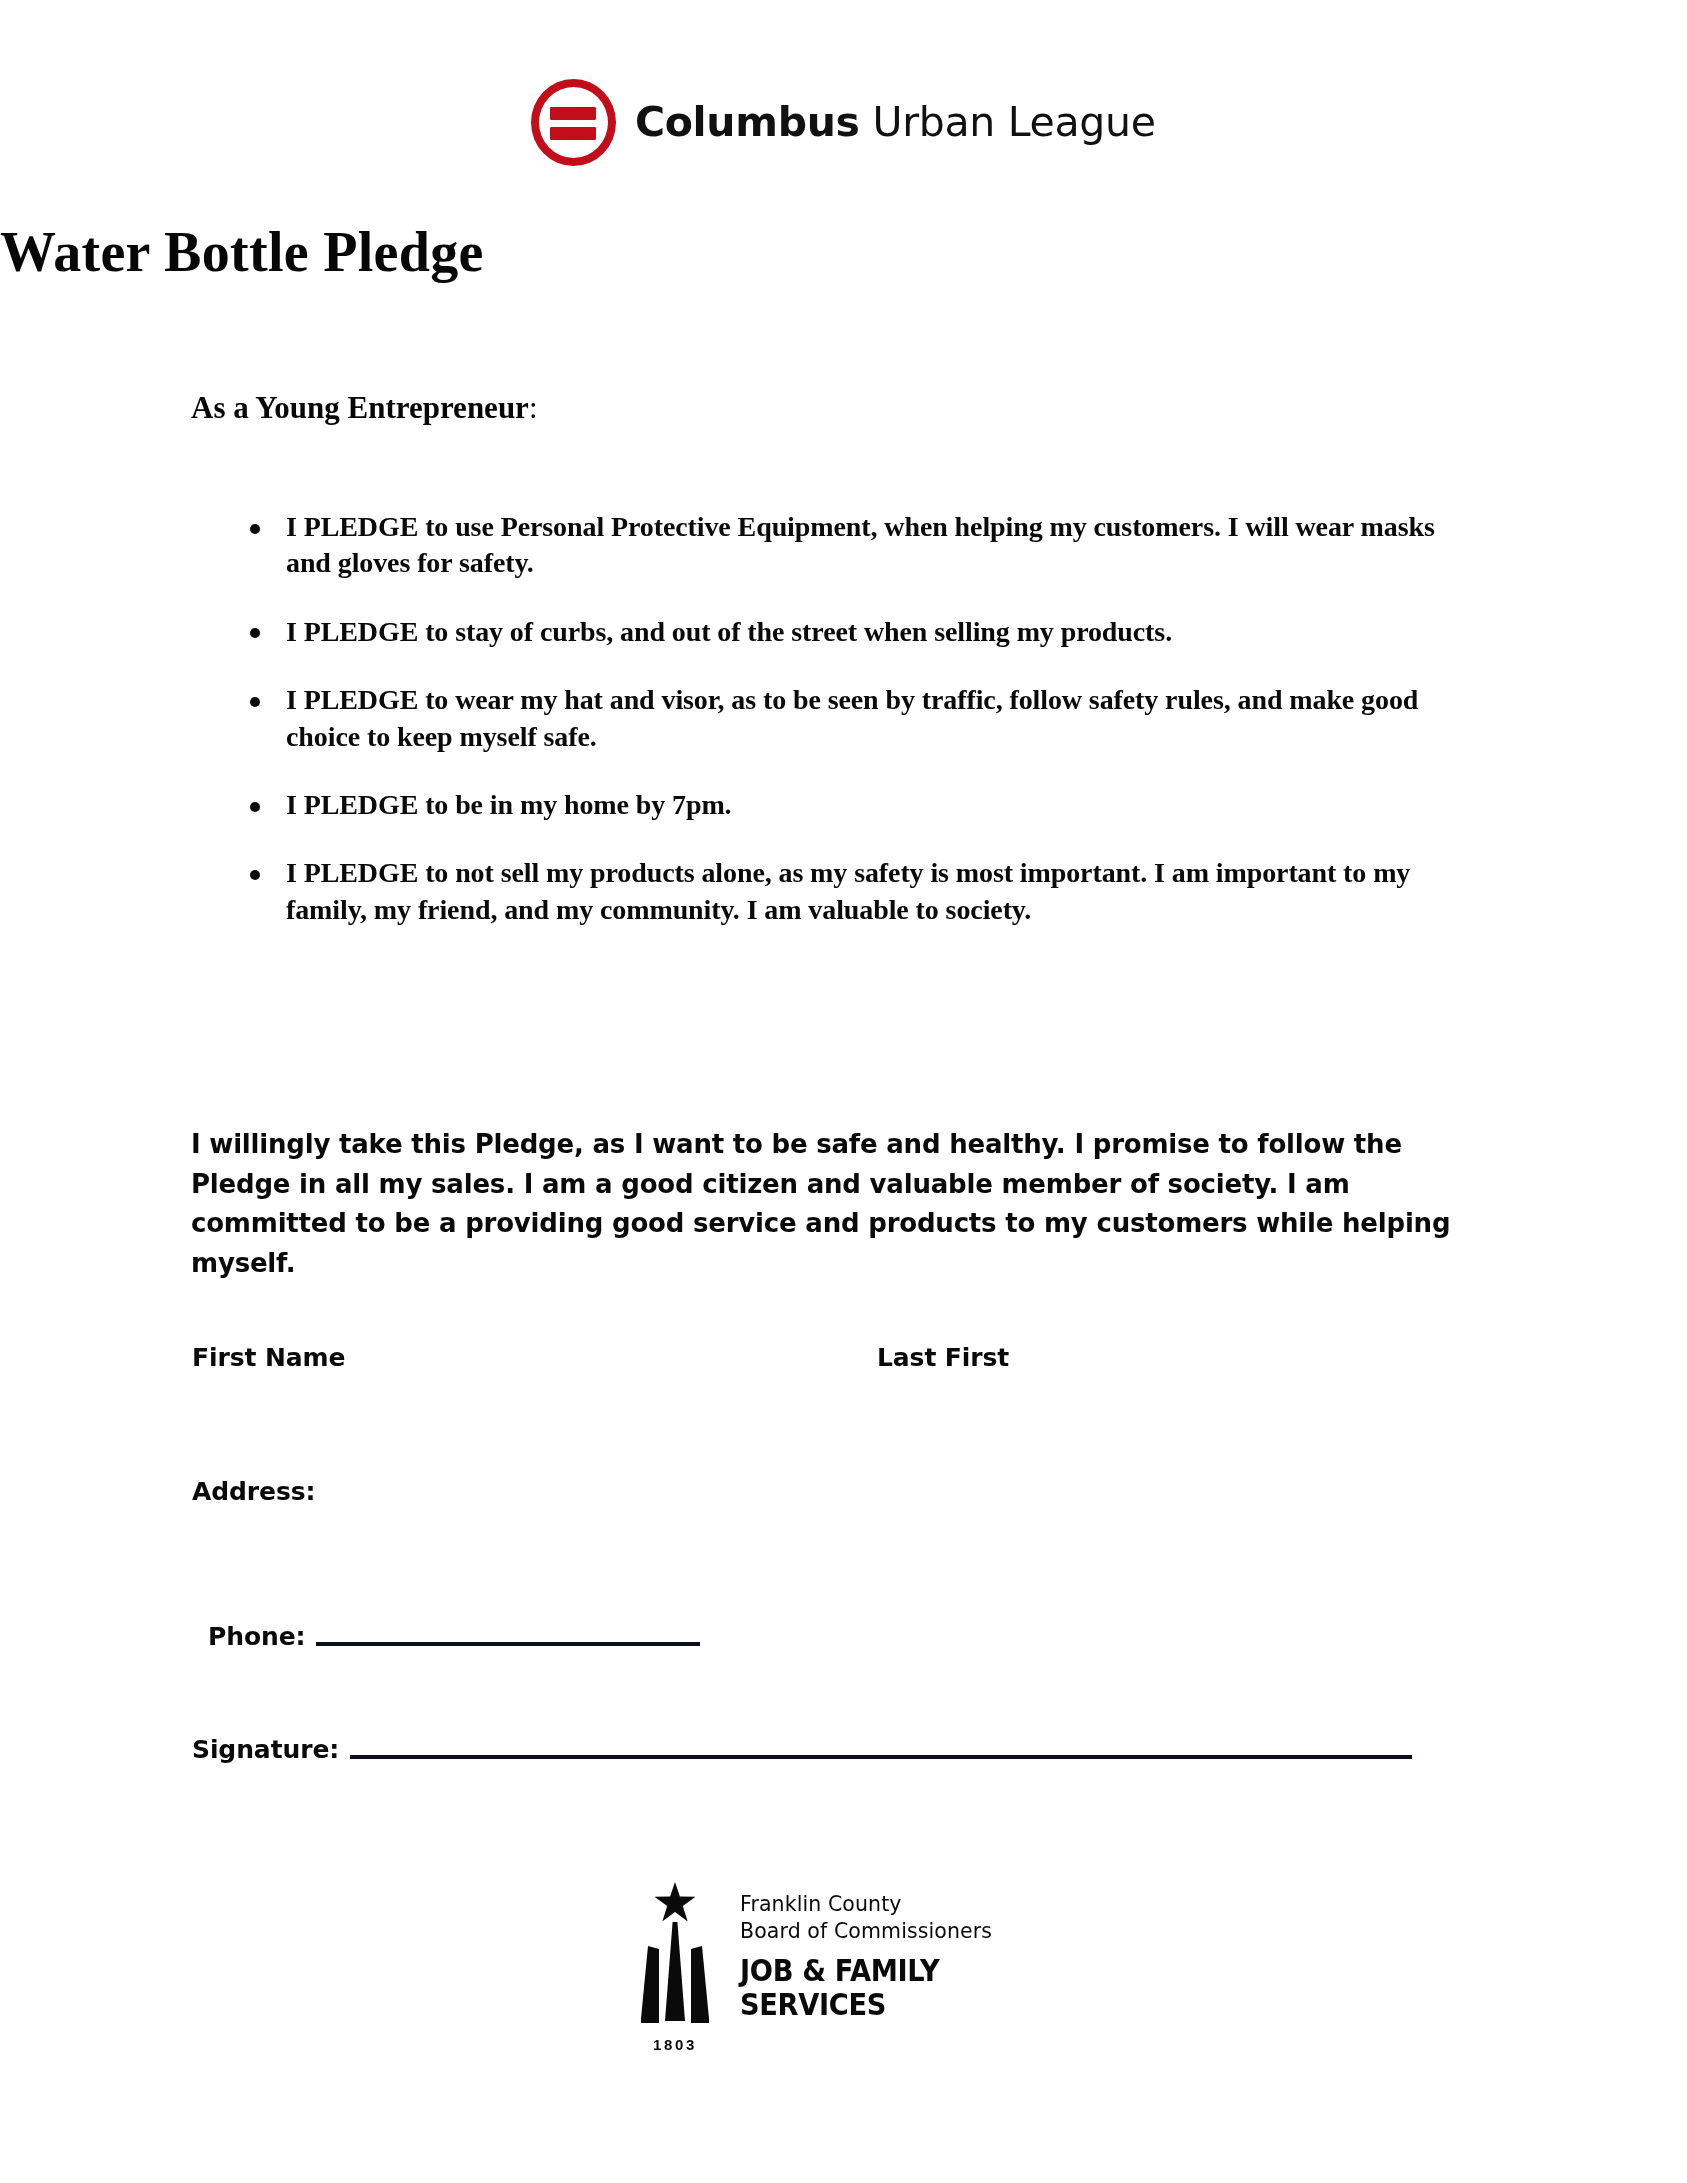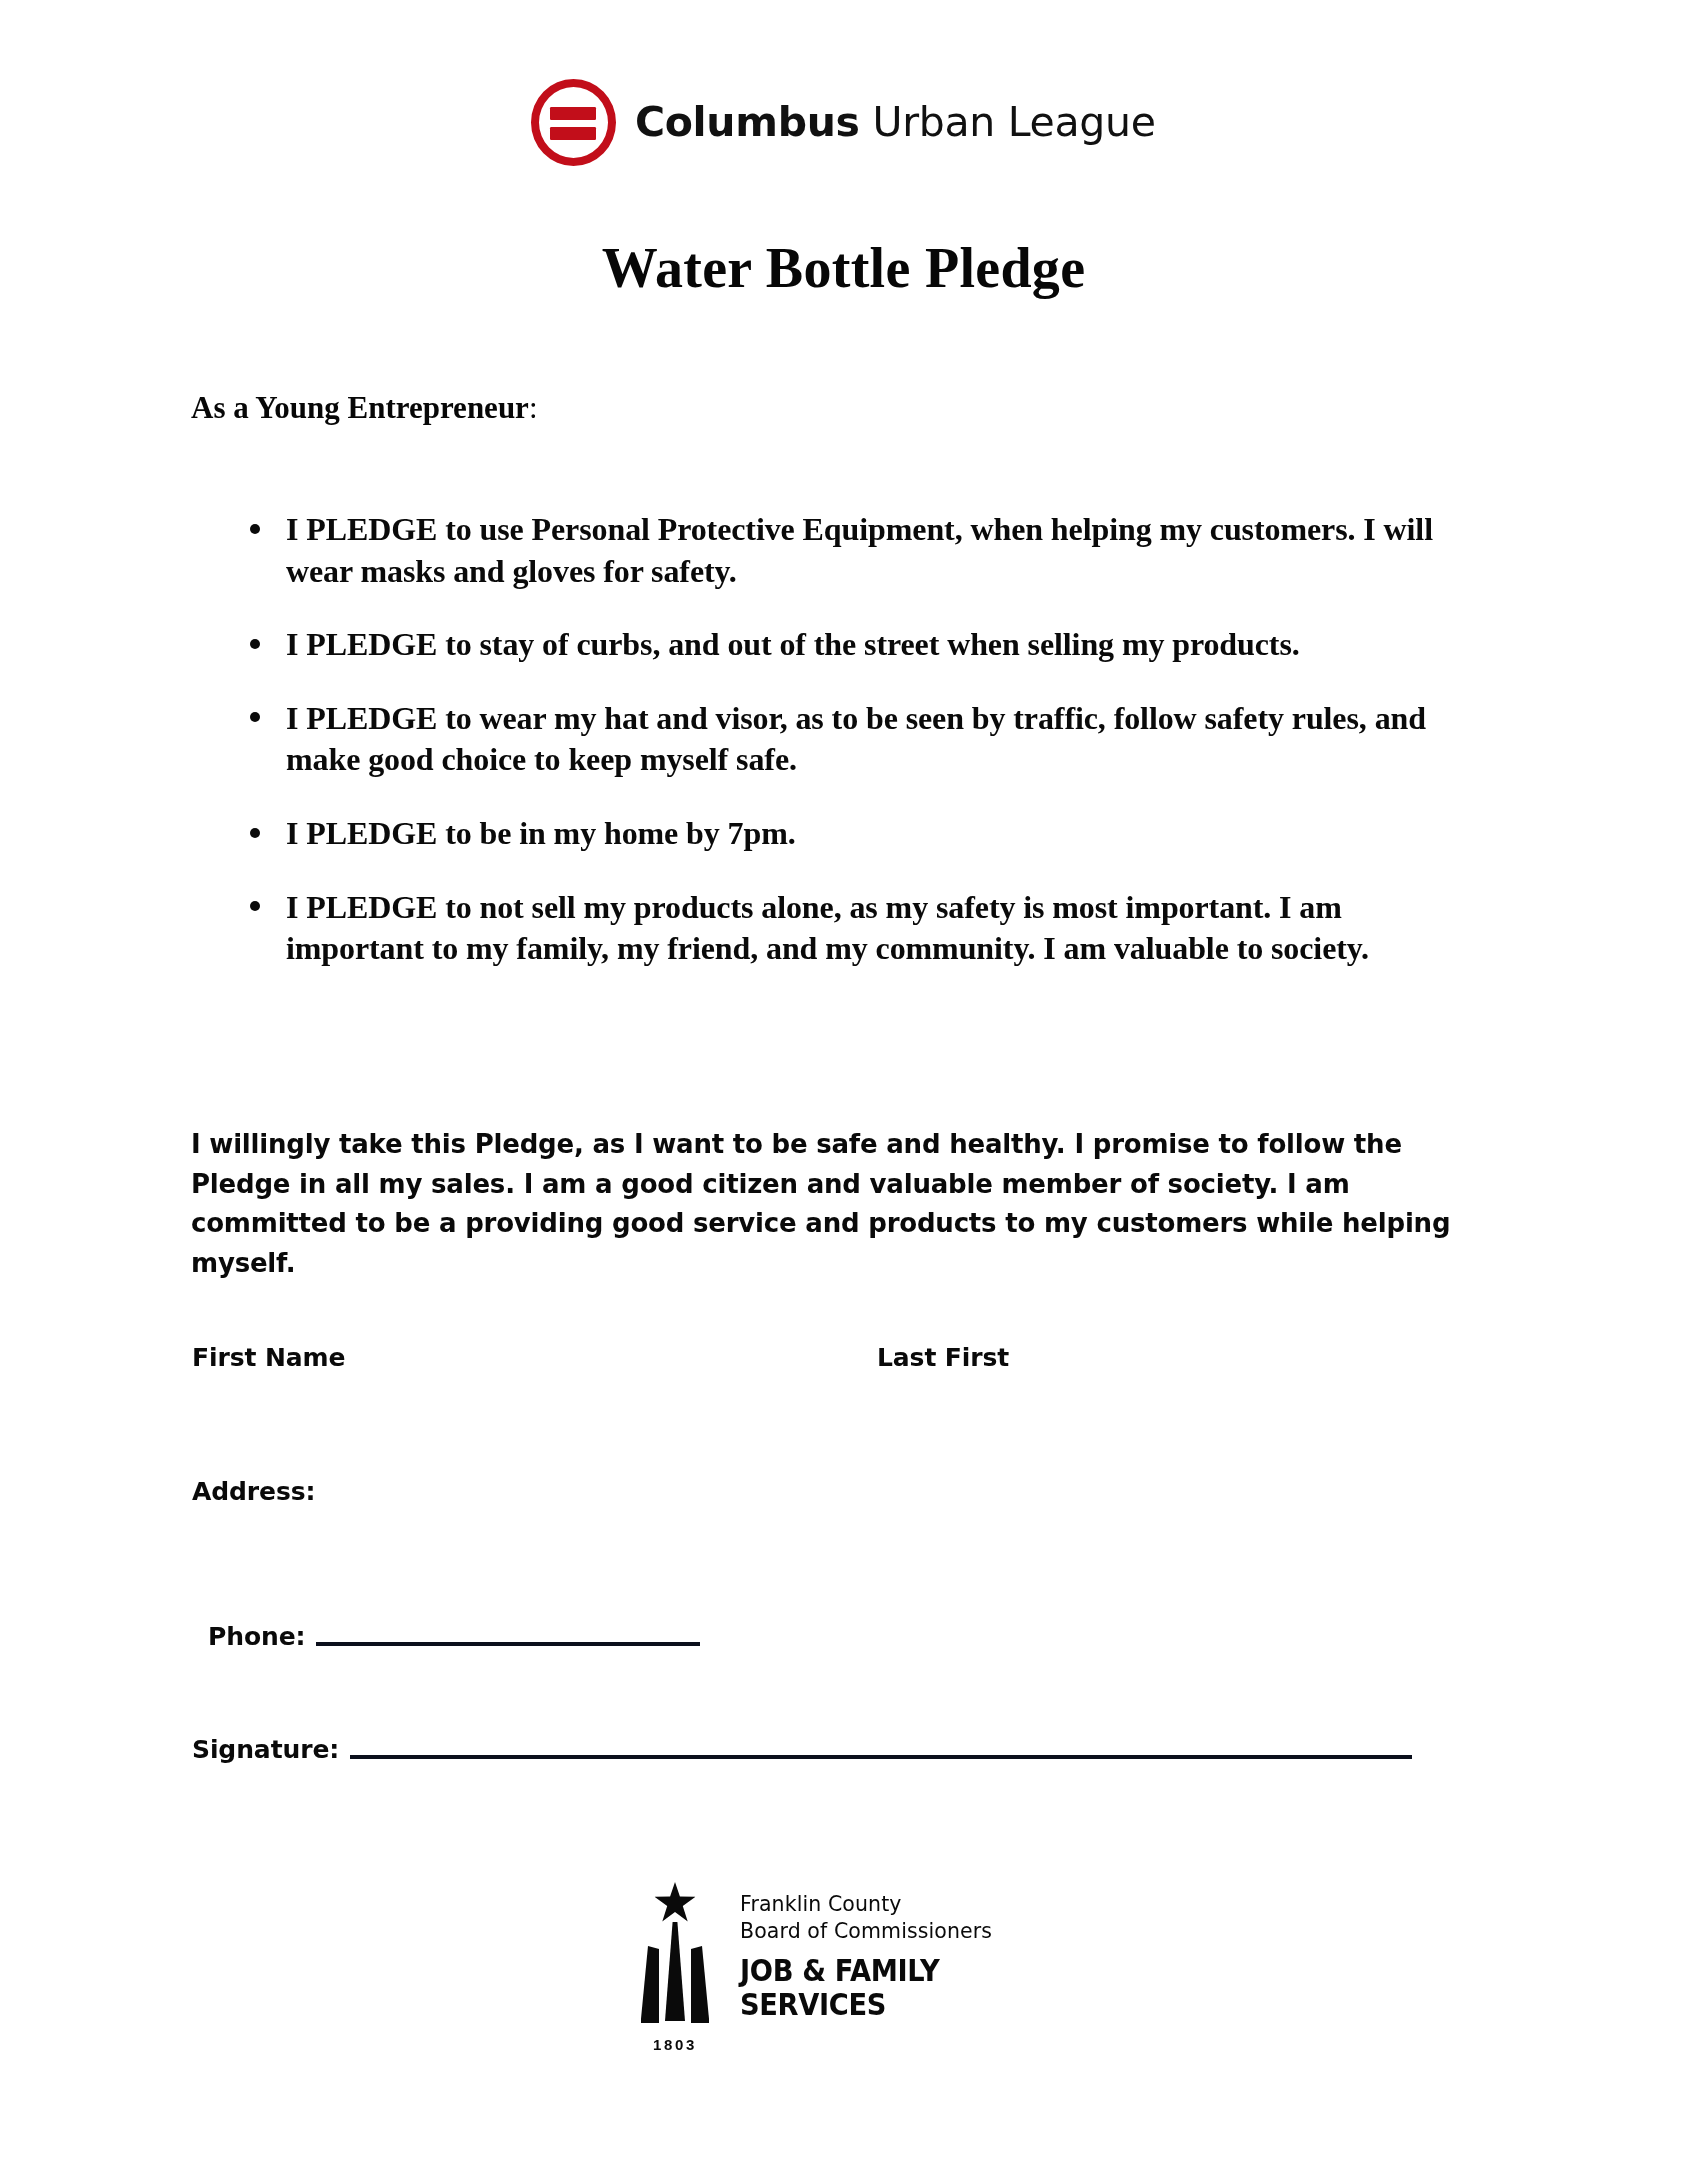--- a/index.html
+++ b/index.html
@@ -59,24 +59,24 @@
     color: #111111;
     white-space: nowrap;
     line-height: 1;
   }
   .brand-text .bold { font-weight: 700; }
   .brand-text .light { font-weight: 400; }
 
   
   .doc-title {
     position: absolute;
-    top: 236px;
+    top: 220px;
     left: 0;
     width: 1687px;
-    text-align: center;
+    text-align: left;
     font-family: "Liberation Serif", "DejaVu Serif", serif;
     font-weight: 700;
     font-size: 56px;
     letter-spacing: 0.3px;
     color: #070707;
   }
 
   
   .section-heading {
     position: absolute;
@@ -98,21 +98,21 @@
     margin: 0;
     padding: 0;
     list-style: none;
   }
   .pledge-item {
     position: relative;
     padding-left: 48px;
     margin-bottom: 32px;
     font-family: "Liberation Serif", "DejaVu Serif", serif;
     font-weight: 700;
-    font-size: 32px;
+    font-size: 28px;
     line-height: 1.30;
     color: #0a0a0a;
     letter-spacing: -0.1px;
   }
   .pledge-item::before {
     content: "";
     position: absolute;
     left: 12px;
     top: 14.6px;
     width: 10px;

